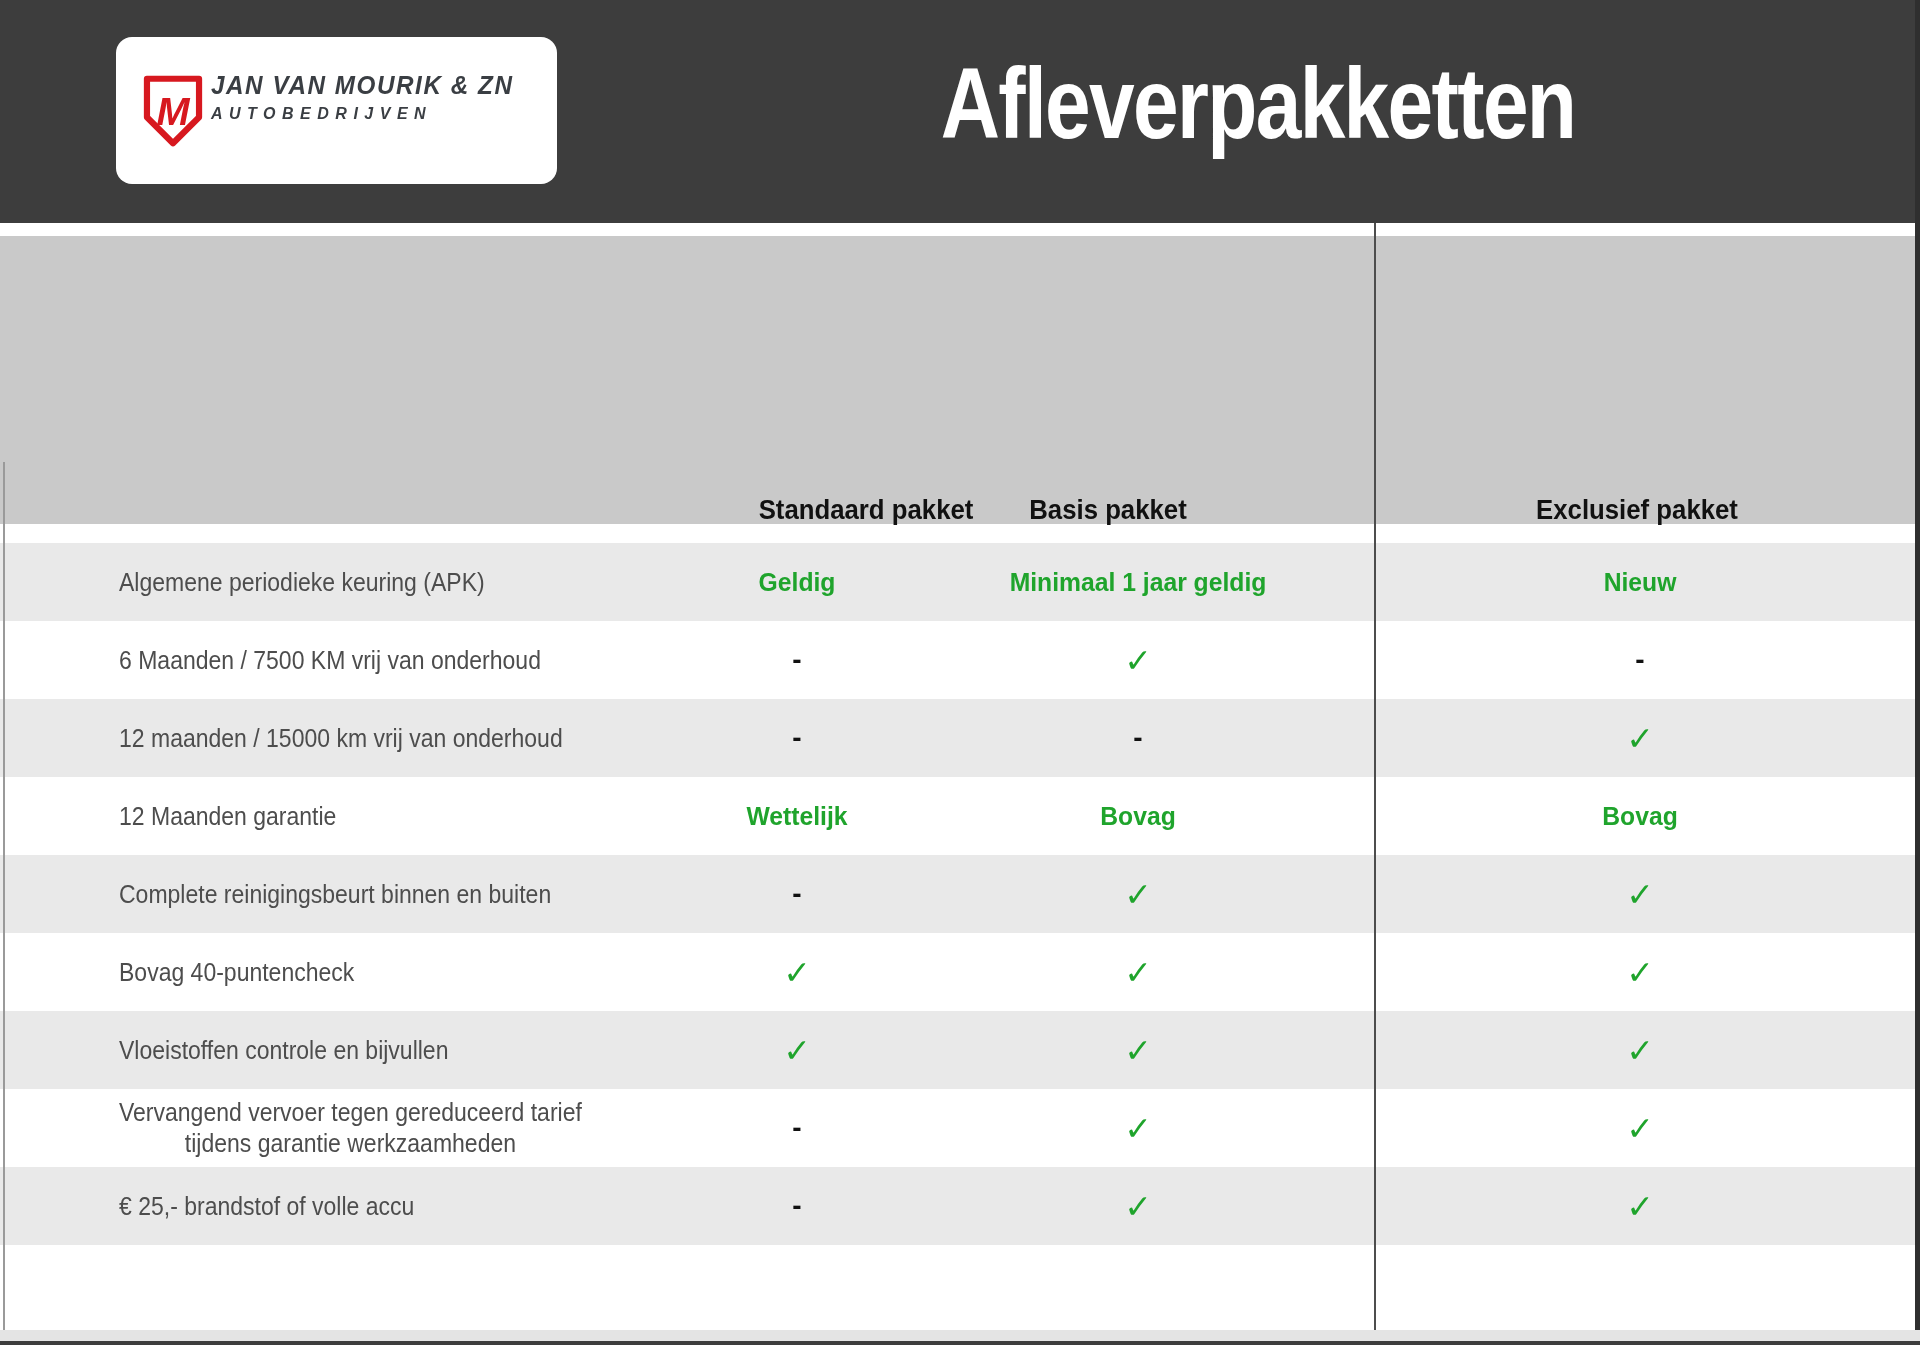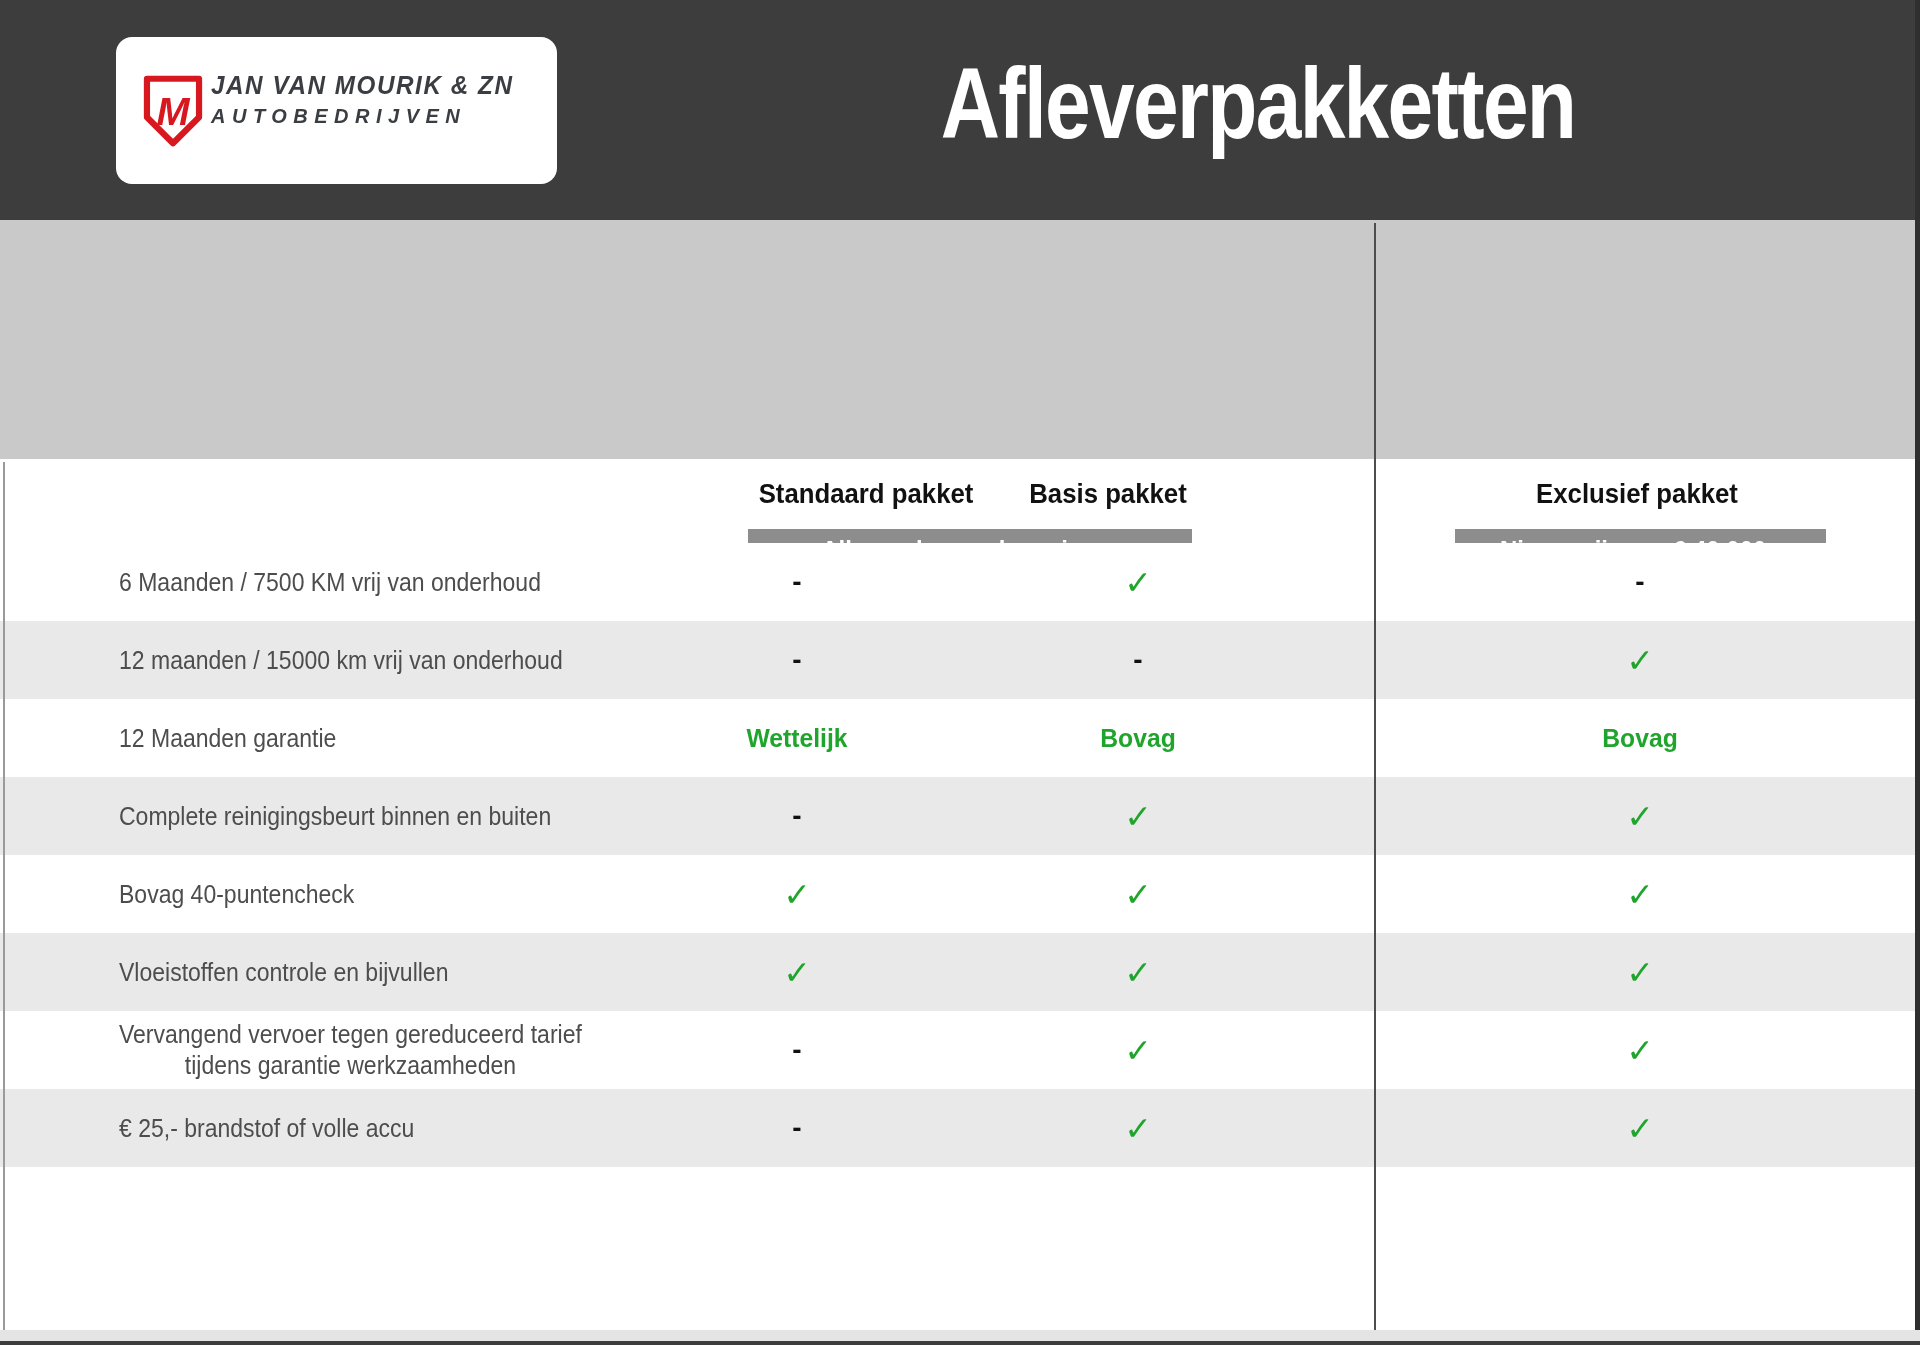--- a/index.html
+++ b/index.html
@@ -20,32 +20,32 @@
     background:#ffffff;border-radius:16px;
     display:flex;align-items:center;
   }
   .logo-shield{position:absolute;left:26px;top:36px;width:62px;height:76px;}
   .logo-text{position:absolute;left:95px;top:34px;width:340px;font-style:italic;}
   .logo-line1{
     font-size:25px;font-weight:bold;color:#3a3e43;letter-spacing:1.6px;
     transform:scaleX(0.97);transform-origin:left center;white-space:nowrap;
   }
   .logo-line2{
-    margin-top:5px;font-size:20px;font-weight:bold;color:#3a3e43;
+    margin-top:5px;font-size:16px;font-weight:bold;color:#3a3e43;
     letter-spacing:6.5px;white-space:nowrap;
   }
   .main-title{
     position:absolute;left:1258px;top:48px;
     transform:translateX(-50%) scaleX(0.82);
     font-size:100px;line-height:110px;font-weight:bold;color:#ffffff;
     letter-spacing:-2px;white-space:nowrap;
   }
   
   .silver-band{
-    position:absolute;left:0;top:220px;width:1920px;height:239px;
+    position:absolute;left:0;top:236px;width:1920px;height:288px;
     background:var(--silver,#c9c9c9);
   }
   .col-header{
     position:absolute;top:258px;
     transform:translateX(-50%) scaleX(0.92);
     font-size:28px;font-weight:bold;color:#111111;white-space:nowrap;
   }
   .col-header.h1{left:866px;}
   .col-header.h2{left:1108px;}
   .col-header.h3{left:1637px;}
@@ -143,20 +143,26 @@
     <div class="col-header h3">Exclusief pakket</div>
     <div class="badge left">Alle merken en bouwjaren</div>
     <div class="badge right">Nieuwprijs v.a. € 40.000,-</div>
     <div class="total-label">Totaalprijs</div>
     <div class="total-val c1">€ 0</div>
     <div class="total-val c2">€ 795</div>
     <div class="total-val c3">€ 1.195</div>
   </div>
 
   <div class="rows" id="feature-rows">
+      <div class="feature-row striped">
+        <div class="feature-label">Algemene periodieke keuring (APK)</div>
+        <div class="cell c1 green-text">Geldig</div>
+        <div class="cell c2 green-text">Minimaal 1 jaar geldig</div>
+        <div class="cell c3 green-text">Nieuw</div>
+      </div>
       <div class="feature-row plain">
         <div class="feature-label">6 Maanden / 7500 KM vrij van onderhoud</div>
         <div class="cell c1 dash">-</div>
         <div class="cell c2 check">✓</div>
         <div class="cell c3 dash">-</div>
       </div>
       <div class="feature-row striped">
         <div class="feature-label">12 maanden / 15000 km vrij van onderhoud</div>
         <div class="cell c1 dash">-</div>
         <div class="cell c2 dash">-</div>

